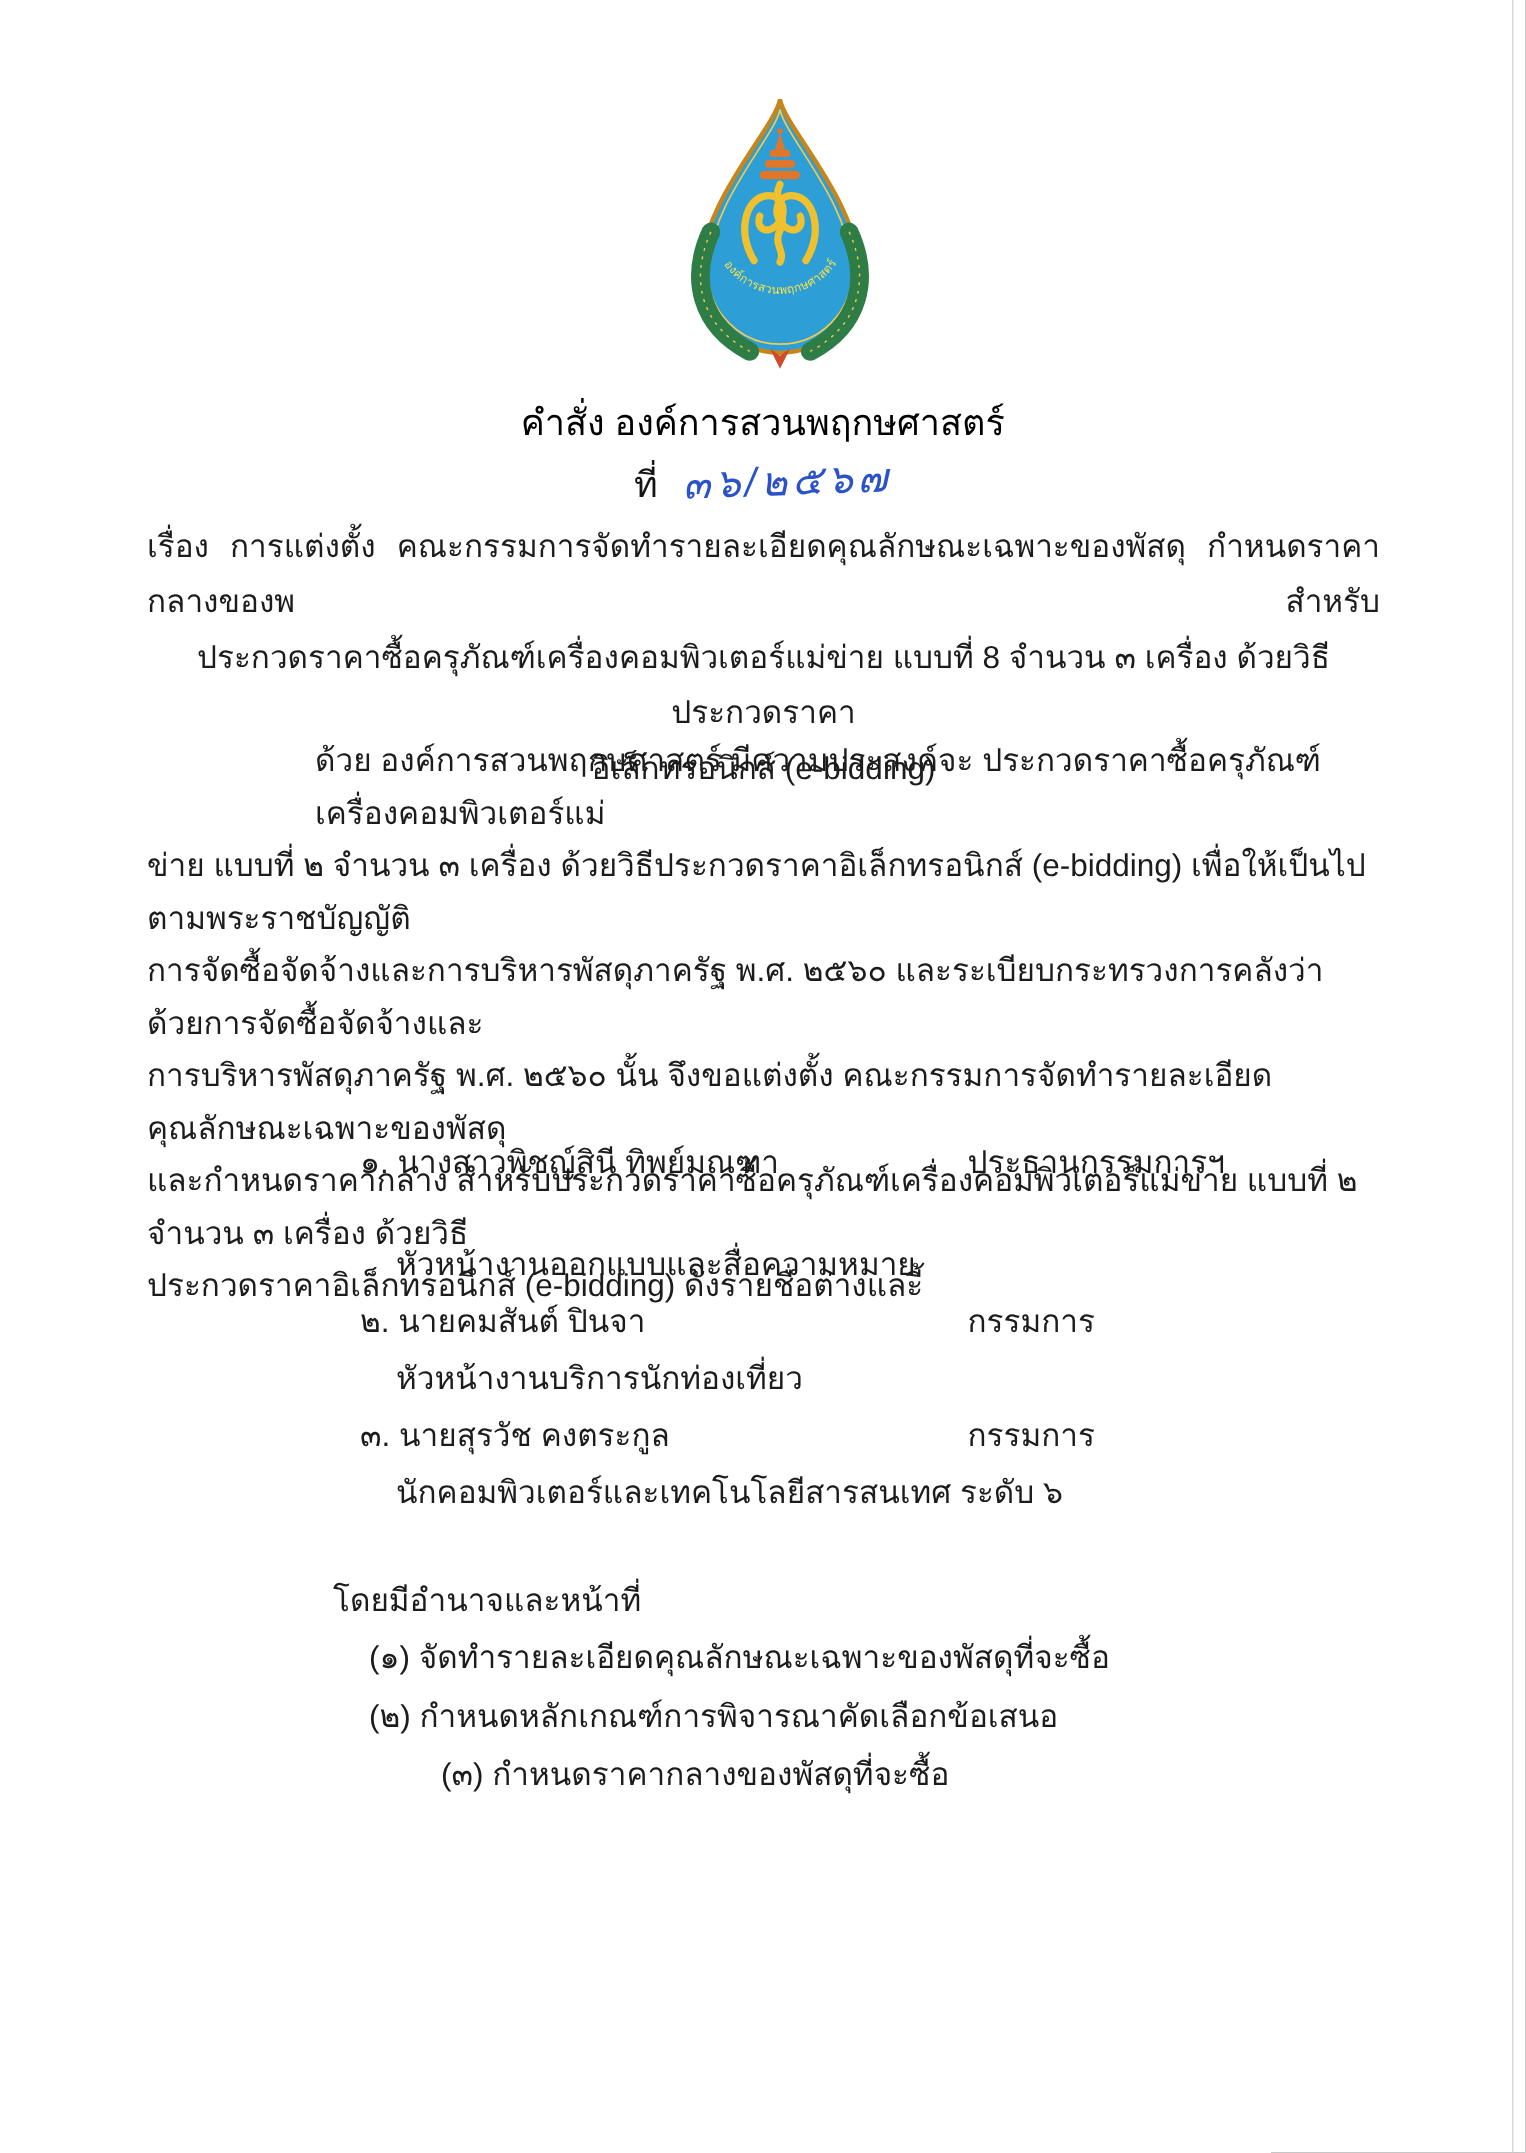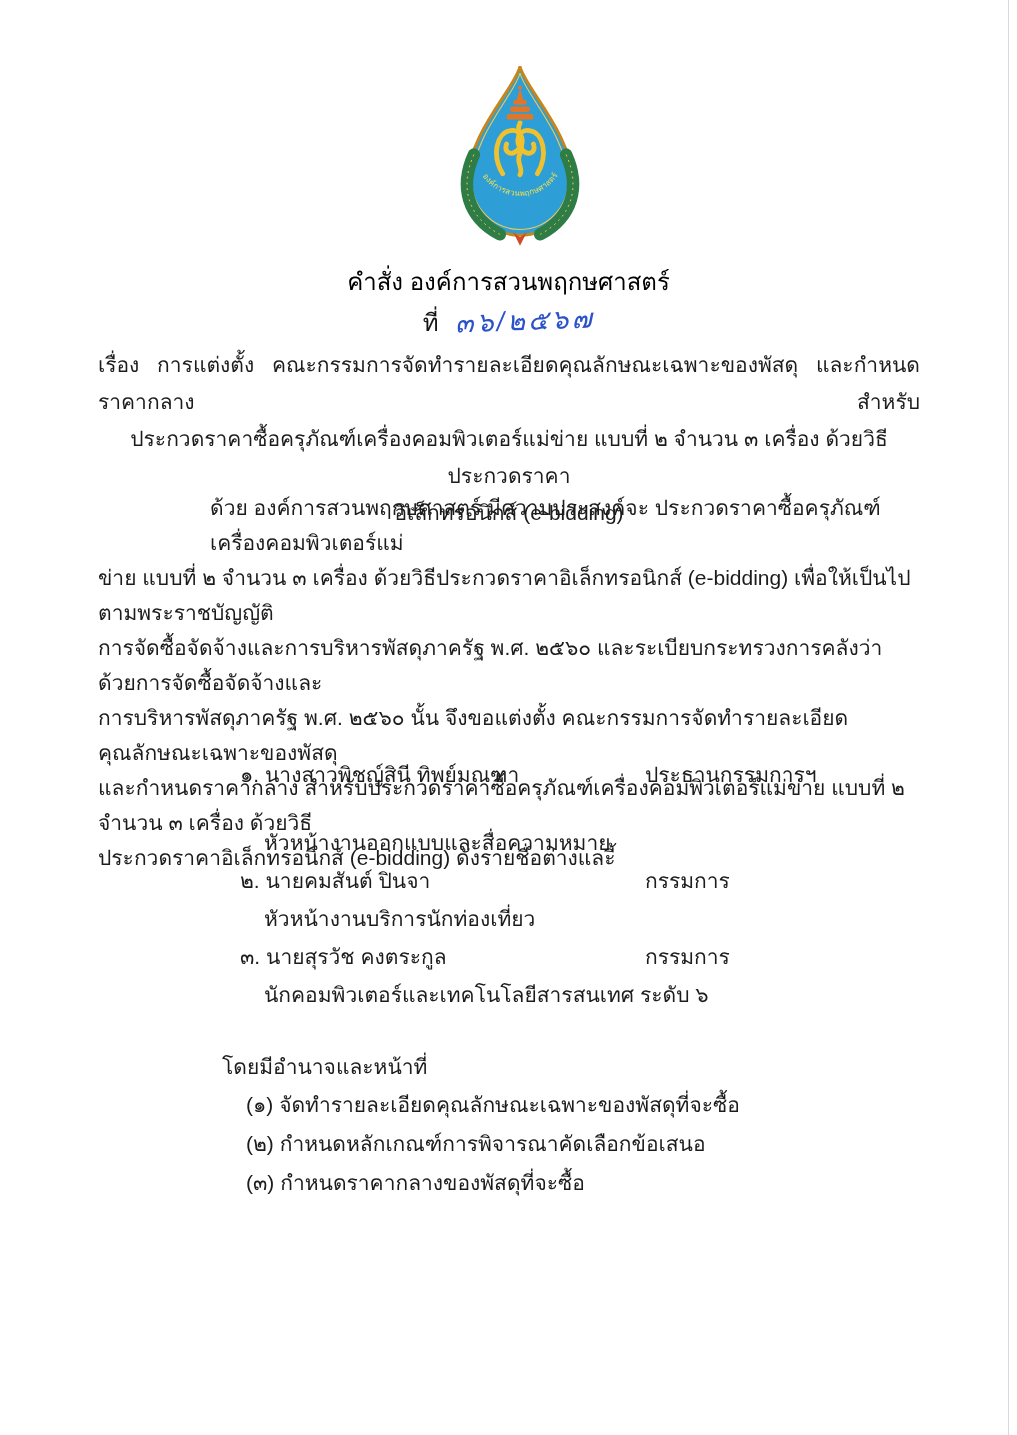--- a/index.html
+++ b/index.html
@@ -85,21 +85,21 @@
   .m3-name { top: 940px; }
   .m3-pos  { top: 978px; }
   .duties-heading {
     position: absolute;
     left: 222px; top: 1050px;
     font-size: 21px;
   }
   .duty-item { position: absolute; left: 246px; font-size: 21px; white-space: nowrap; }
   .d1 { top: 1088px; }
   .d2 { top: 1127px; }
-  .d3 { top: 1166px; }
+  .d3 { top: 1166px; margin-left: 48px; }
 </style>
 </head>
 <body>
 
 <div class="page">
   <div class="scan-edge"></div>
 
   <div class="logo-wrap">
     <svg viewBox="0 0 150 195" width="144" height="190">
 
@@ -138,22 +138,22 @@
       </text>
     </svg>
   </div>
 
   <div class="doc-title">คำสั่ง องค์การสวนพฤกษศาสตร์</div>
   <div class="doc-number-line">
     <span>ที่</span><span class="handwritten">๓๖/๒๕๖๗</span>
   </div>
 
   <div class="subject-block">
-    <div class="subject-line-1">เรื่อง การแต่งตั้ง คณะกรรมการจัดทำรายละเอียดคุณลักษณะเฉพาะของพัสดุ และกำหนดราคากลาง สำหรับ</div>
-    <div class="subject-line-2">ประกวดราคาซื้อครุภัณฑ์เครื่องคอมพิวเตอร์แม่ข่าย แบบที่ ๒ จำนวน ๓ เครื่อง ด้วยวิธีประกวดราคา</div>
+    <div class="subject-line-1">เรื่อง การแต่งตั้ง คณะกรรมการจัดทำรายละเอียดคุณลักษณะเฉพาะของพัสดุ กำหนดราคากลางของพ สำหรับ</div>
+    <div class="subject-line-2">ประกวดราคาซื้อครุภัณฑ์เครื่องคอมพิวเตอร์แม่ข่าย แบบที่ 8 จำนวน ๓ เครื่อง ด้วยวิธีประกวดราคา</div>
     <div class="subject-line-3">อิเล็กทรอนิกส์ (e-bidding)</div>
   </div>
 
   <div class="body-block">
     <div class="body-line-first">ด้วย องค์การสวนพฤกษศาสตร์  มีความประสงค์จะ  ประกวดราคาซื้อครุภัณฑ์เครื่องคอมพิวเตอร์แม่</div>
     <div>ข่าย แบบที่ ๒ จำนวน ๓ เครื่อง ด้วยวิธีประกวดราคาอิเล็กทรอนิกส์ (e-bidding)  เพื่อให้เป็นไปตามพระราชบัญญัติ</div>
     <div>การจัดซื้อจัดจ้างและการบริหารพัสดุภาครัฐ พ.ศ. ๒๕๖๐  และระเบียบกระทรวงการคลังว่าด้วยการจัดซื้อจัดจ้างและ</div>
     <div>การบริหารพัสดุภาครัฐ พ.ศ. ๒๕๖๐ นั้น  จึงขอแต่งตั้ง  คณะกรรมการจัดทำรายละเอียดคุณลักษณะเฉพาะของพัสดุ</div>
     <div>และกำหนดราคากลาง สำหรับประกวดราคาซื้อครุภัณฑ์เครื่องคอมพิวเตอร์แม่ข่าย แบบที่ ๒ จำนวน ๓ เครื่อง ด้วยวิธี</div>
     <div>ประกวดราคาอิเล็กทรอนิกส์ (e-bidding) ดังรายชื่อต่างและี้</div>

